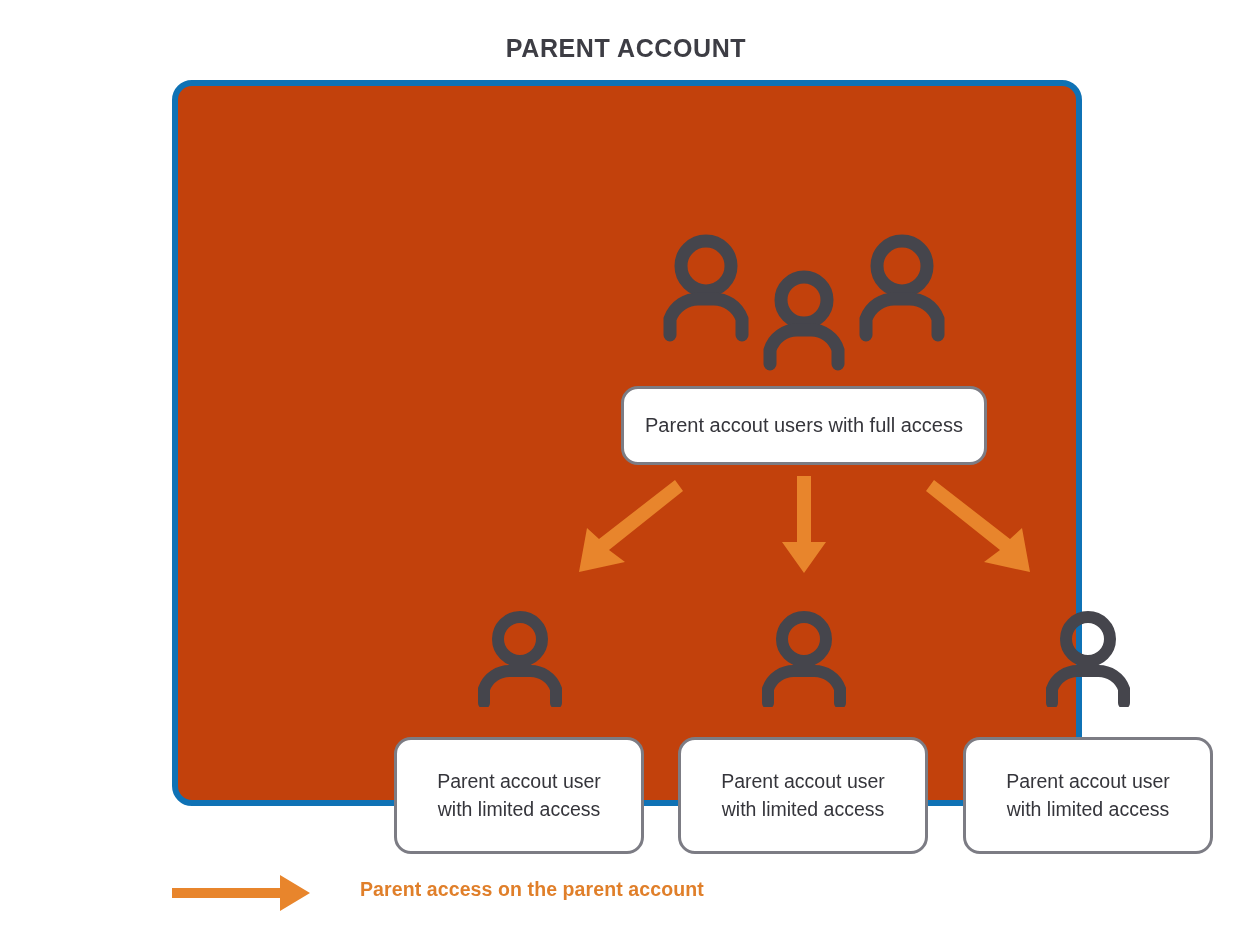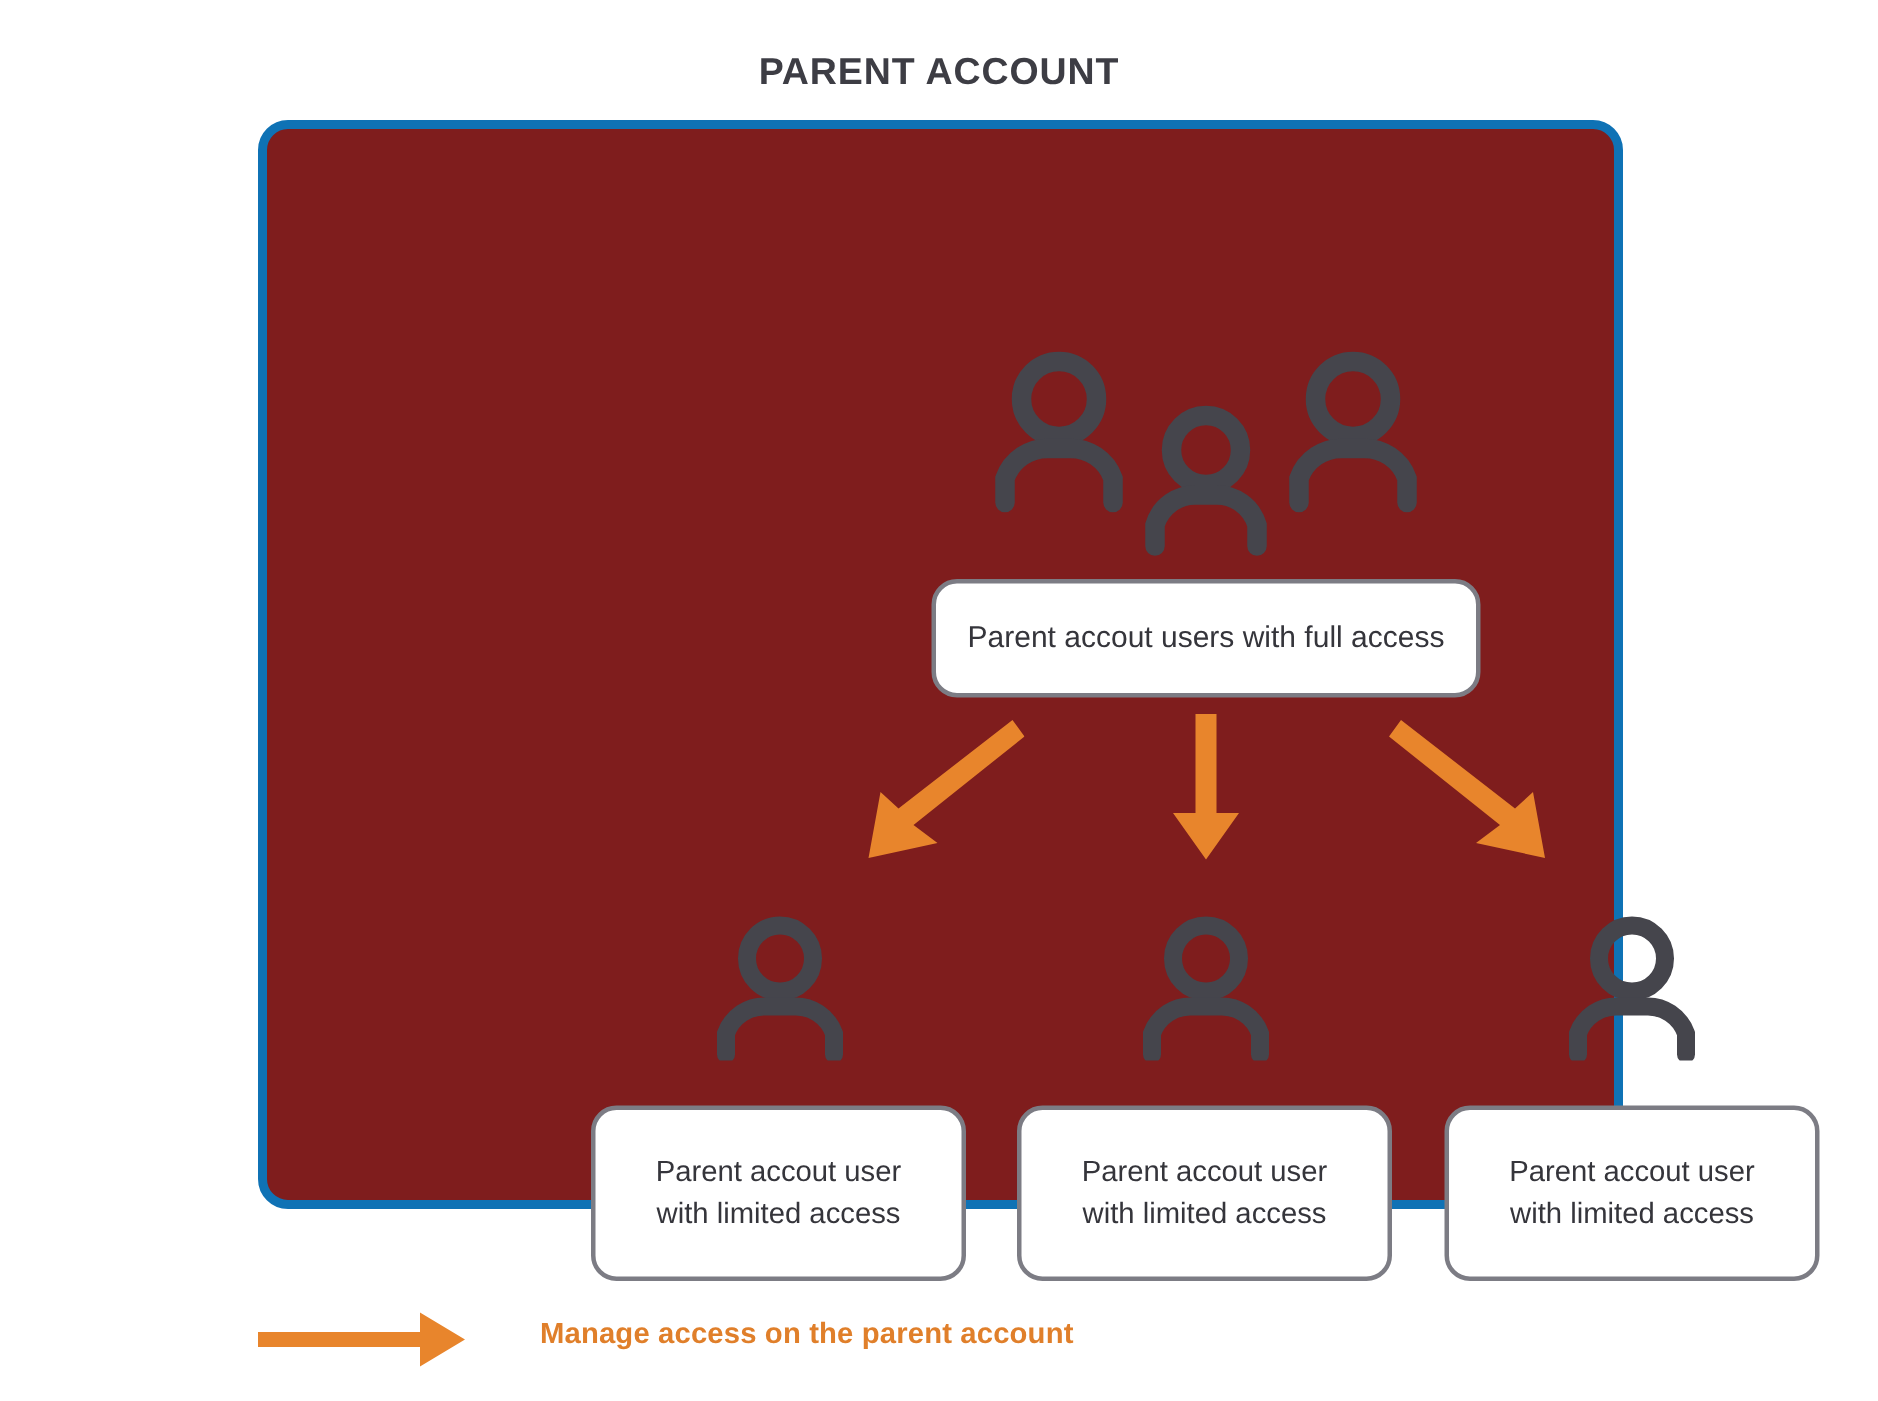--- a/index.html
+++ b/index.html
@@ -39,21 +39,21 @@
   
   .parent-box {
     position: absolute;
     left: 172px;
     top: 80px;
     width: 910px;
     height: 726px;
     box-sizing: border-box;
     border: 6px solid #0f72b5;
     border-radius: 20px;
-    background: #7f1d1d;
+    background: #c2410c;
   }
 
   
   .label-box {
     position: absolute;
     box-sizing: border-box;
     border: 3px solid #7c7c84;
     border-radius: 17px;
     background: #ffffff;
     display: flex;
@@ -207,16 +207,16 @@
         <span class="line">with limited access</span>
       </span>
     </div>
 
   </div>
 
   <div class="legend">
     <svg class="legend-arrow" viewBox="0 0 140 40">
       <path d="M0 15 L108 15 L108 2 L138 20 L108 38 L108 25 L0 25 Z" fill="#e8852c"></path>
     </svg>
-    <div class="legend-text">Manage access on the parent account</div>
+    <div class="legend-text">Parent access on the parent account</div>
   </div>
 
 </div>
 
 </body></html>

